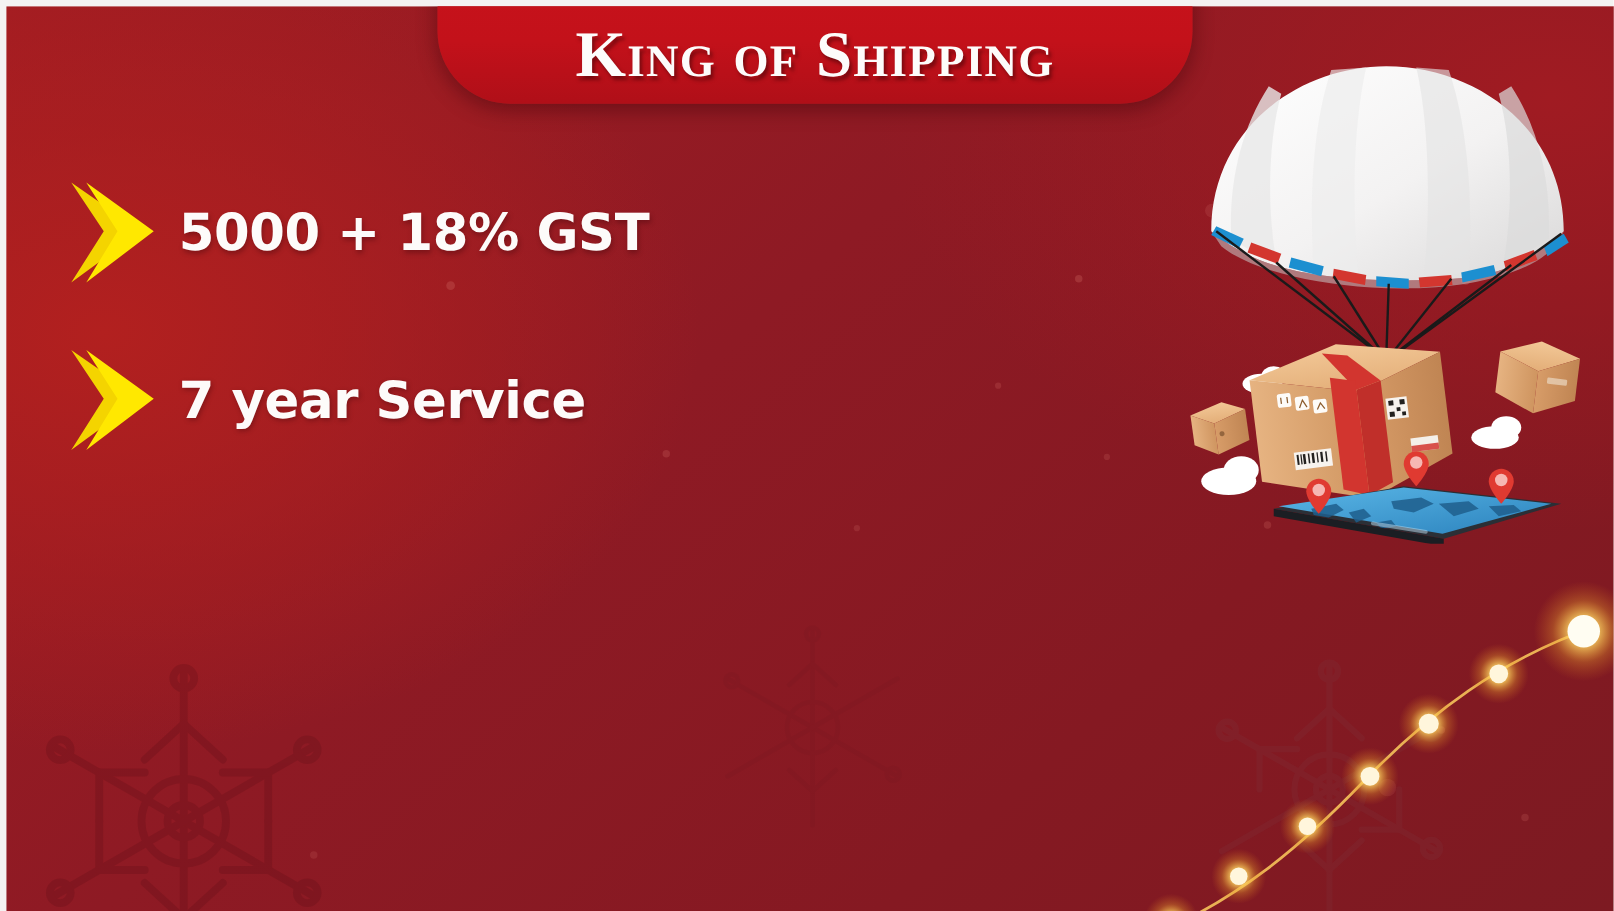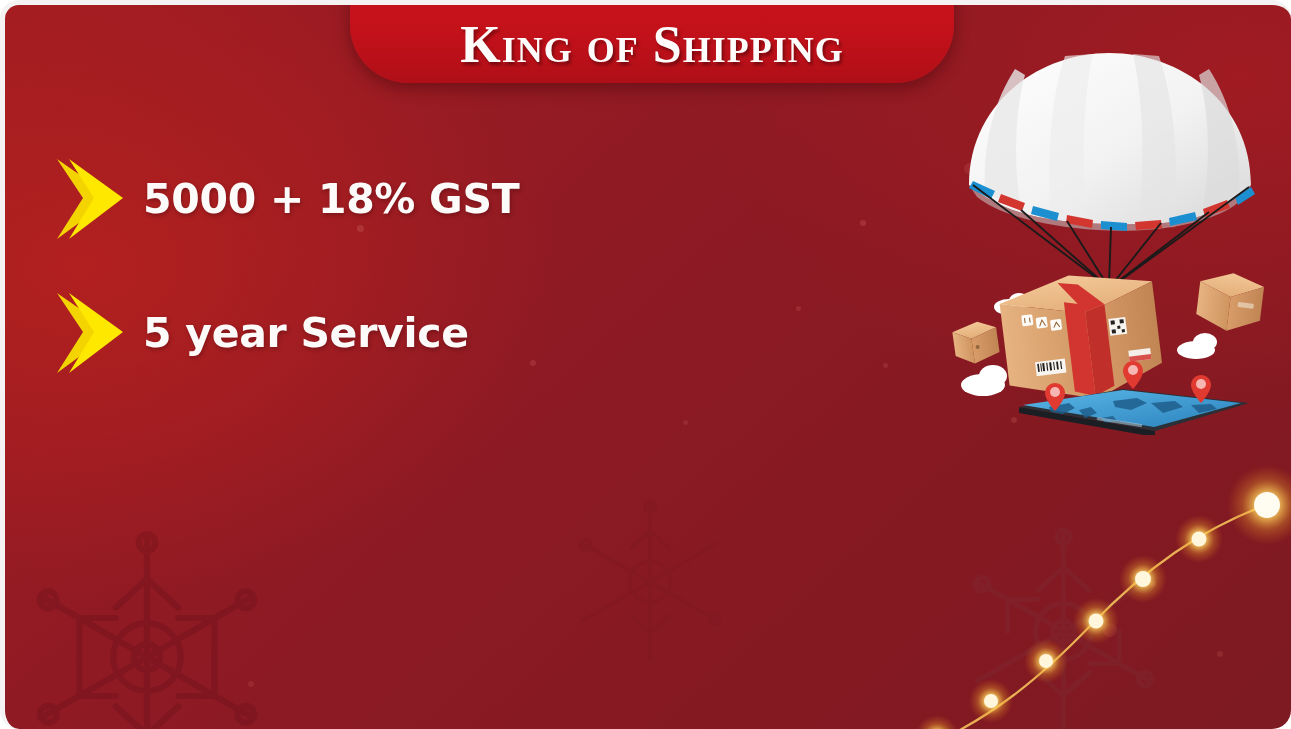--- a/index.html
+++ b/index.html
@@ -13,21 +13,20 @@
   #banner {
     position:relative;
     width:1291px; height:729px;
     background:
       radial-gradient(ellipse 60% 75% at 6% 36%, #b2201f 0%, rgba(178,32,31,0) 62%),
       radial-gradient(ellipse 70% 80% at 96% 10%, #a01b22 0%, rgba(160,27,34,0) 60%),
       linear-gradient(138deg, #a11c22 0%, #8e1a24 42%, #851922 72%, #7d1a22 100%);
     overflow:hidden;
     border-top:5px solid #f4f2f2;
     border-left:5px solid #f4f2f2;
-    border-radius:19px;
   }
 
   
   .snowflake { position:absolute; opacity:.20; pointer-events:none; }
   .sf-left  { left:12px;  bottom:-58px; width:260px; height:260px; opacity:.26; }
   .sf-mid   { left:560px; bottom:62px;  width:170px; height:170px; opacity:.13; }
   .sf-right { right:120px; bottom:-10px; width:215px; height:215px; opacity:.17; }
 
   .dot { position:absolute; border-radius:50%; background:#cf6a63; pointer-events:none; }
 
@@ -50,21 +49,21 @@
     font-size:52px;
     letter-spacing:1px;
     color:#fdfcfb;
     font-variant:small-caps;
     text-shadow:2px 3px 3px rgba(70,3,8,.55);
     white-space:nowrap;
     line-height:1.05;
   }
 
   
-  #bullets { position:absolute; left:48px; top:163px; width:1180px; }
+  #bullets { position:absolute; left:48px; top:150px; width:1180px; }
   .bullet-row {
     display:flex; align-items:center;
     height:62px;
     margin-bottom:72px;
   }
   .chev { flex:0 0 auto; width:74px; height:86px; margin-right:16px; }
   .bullet-text {
     font-family:"DejaVu Sans", sans-serif;
     font-weight:700;
     font-size:41px;
@@ -178,21 +177,21 @@
       <span class="bullet-text">5000 + 18% GST</span>
     </div>
 
 
 
     <div class="bullet-row">
       <svg class="chev" viewBox="0 0 74 86">
         <path d="M4 3 L60 42 L4 83 L30 42 Z" fill="#f4d400"></path>
         <path d="M16 3 L70 42 L16 83 L41 42 Z" fill="#ffe800"></path>
       </svg>
-      <span class="bullet-text">5 year Service</span>
+      <span class="bullet-text">7 year Service</span>
     </div>
 
   </div>
 
   <svg id="illus" viewBox="0 0 330 390">
     <defs>
       <linearGradient id="canopy" x1="0" y1="0" x2="1" y2="1">
         <stop offset="0%" stop-color="#ffffff"></stop>
         <stop offset="55%" stop-color="#f3f2f2"></stop>
         <stop offset="100%" stop-color="#d9d8d8"></stop>

